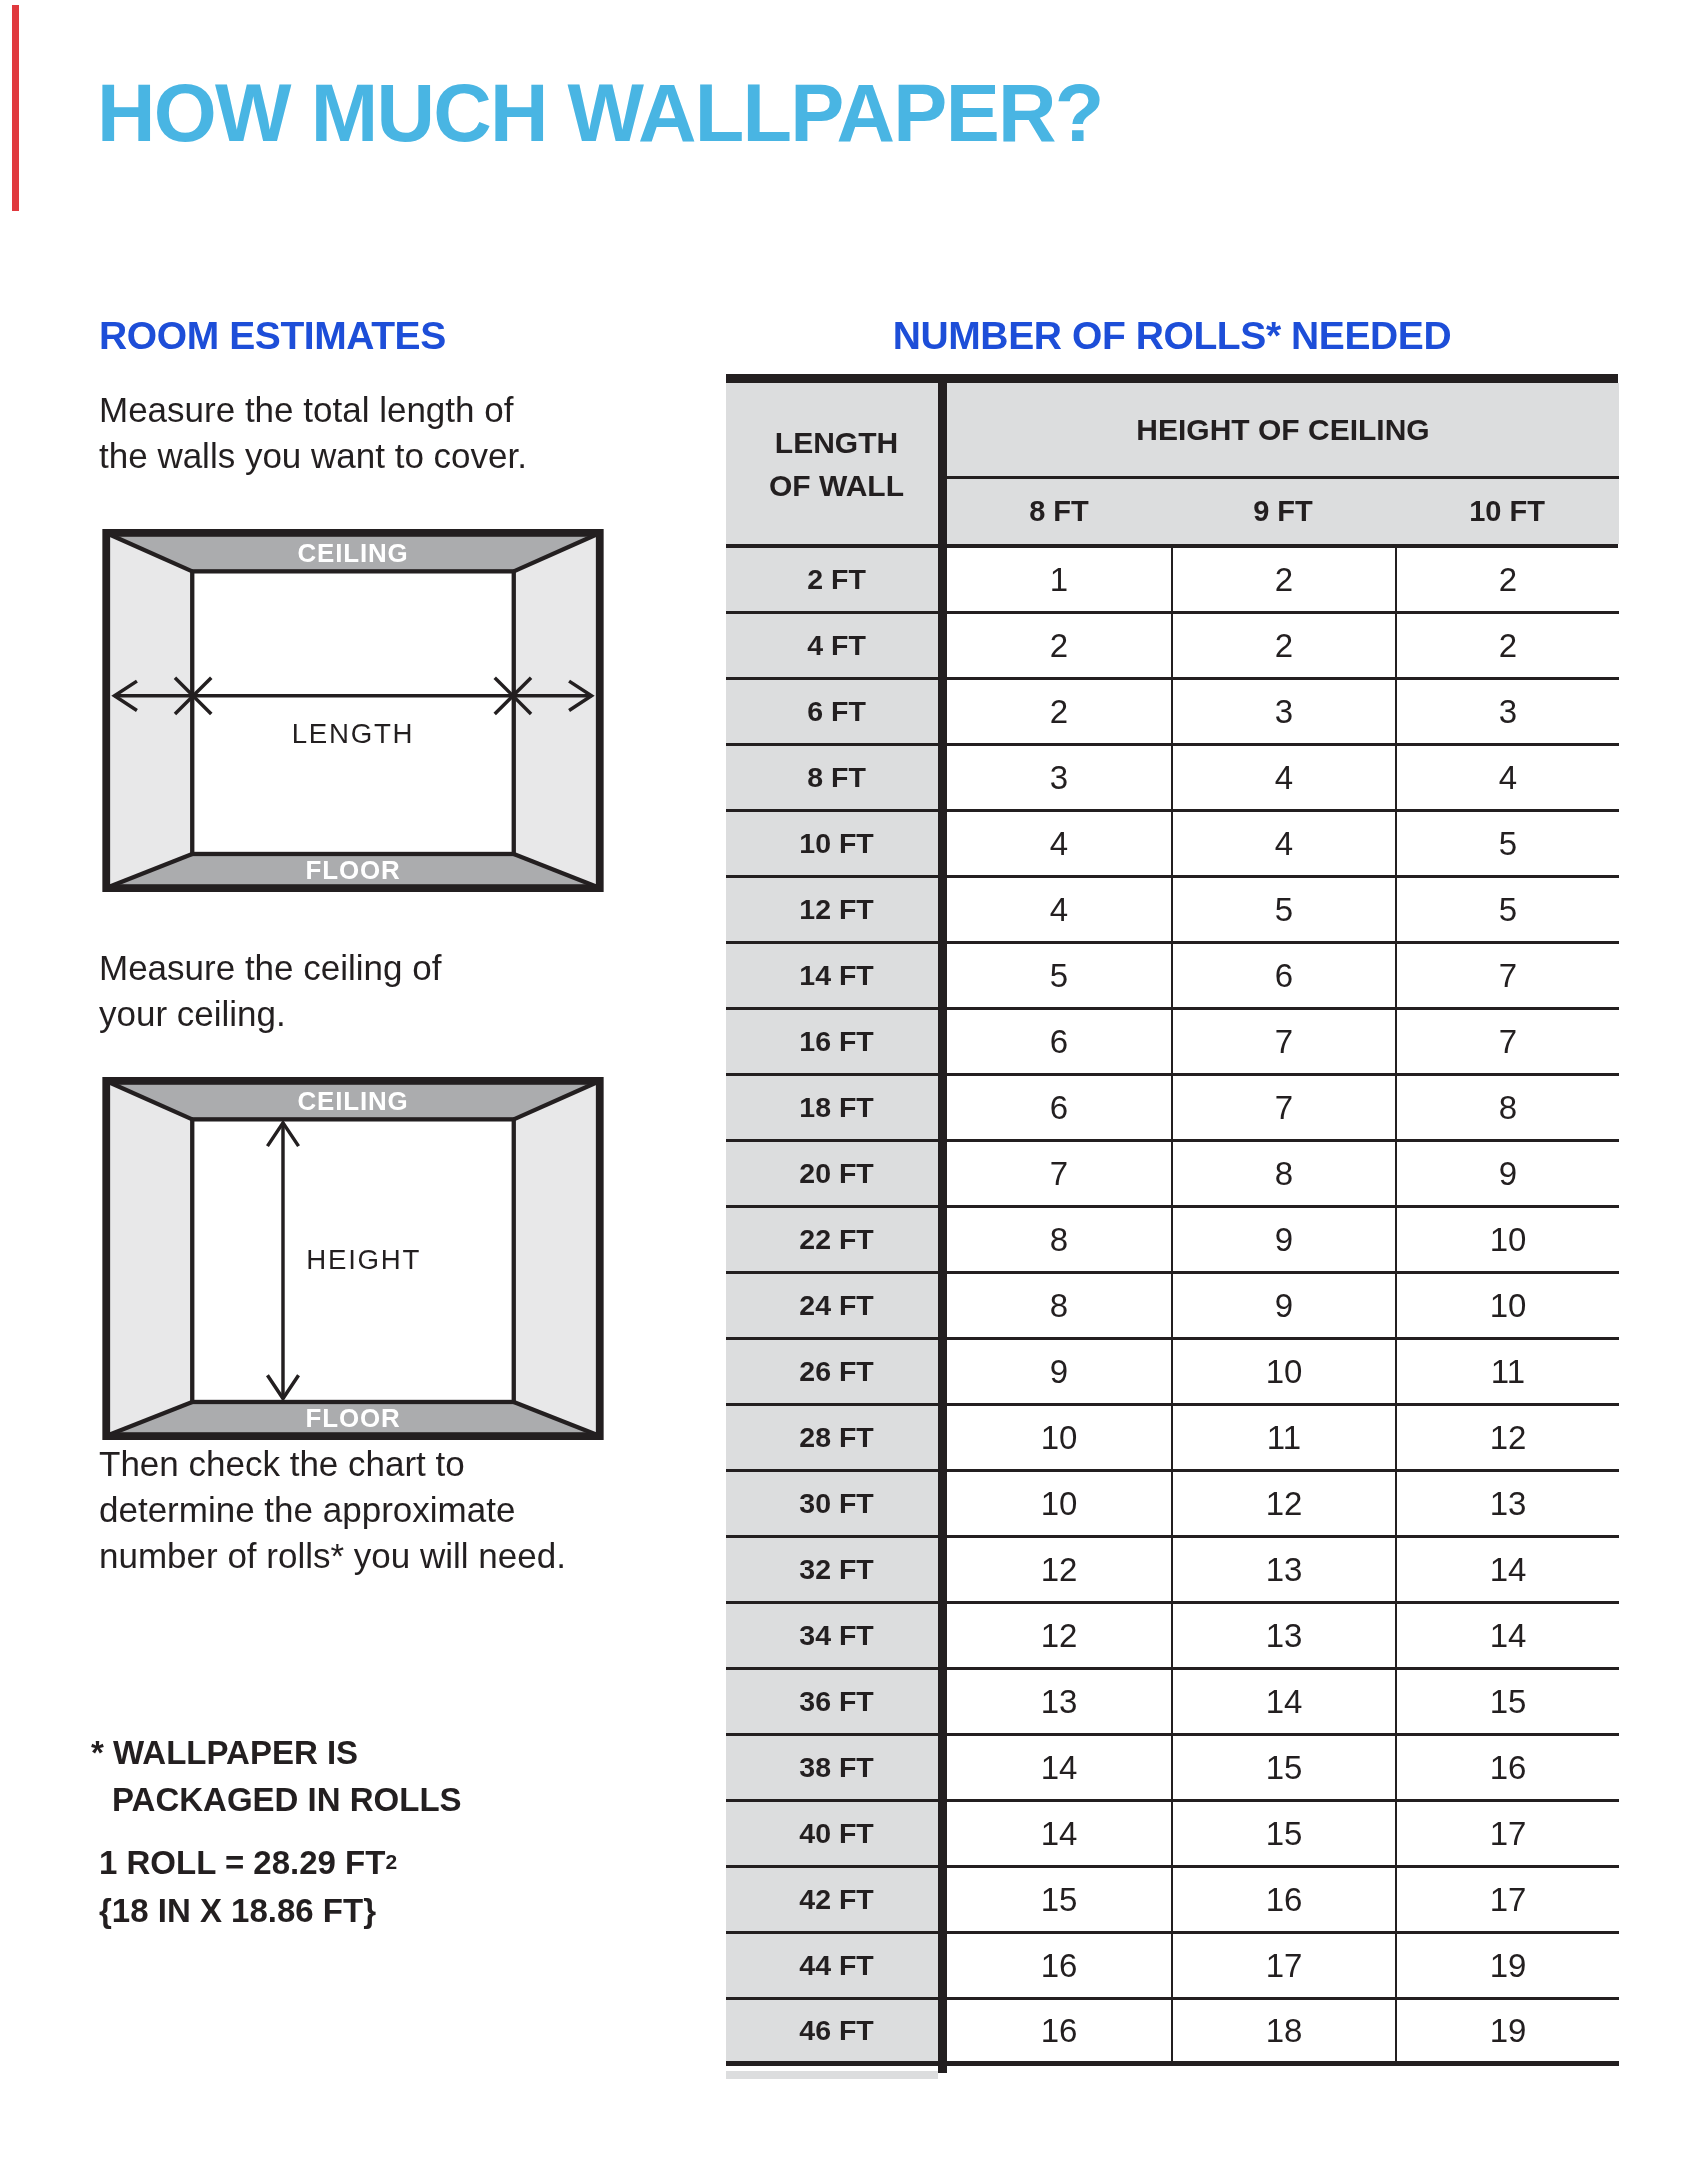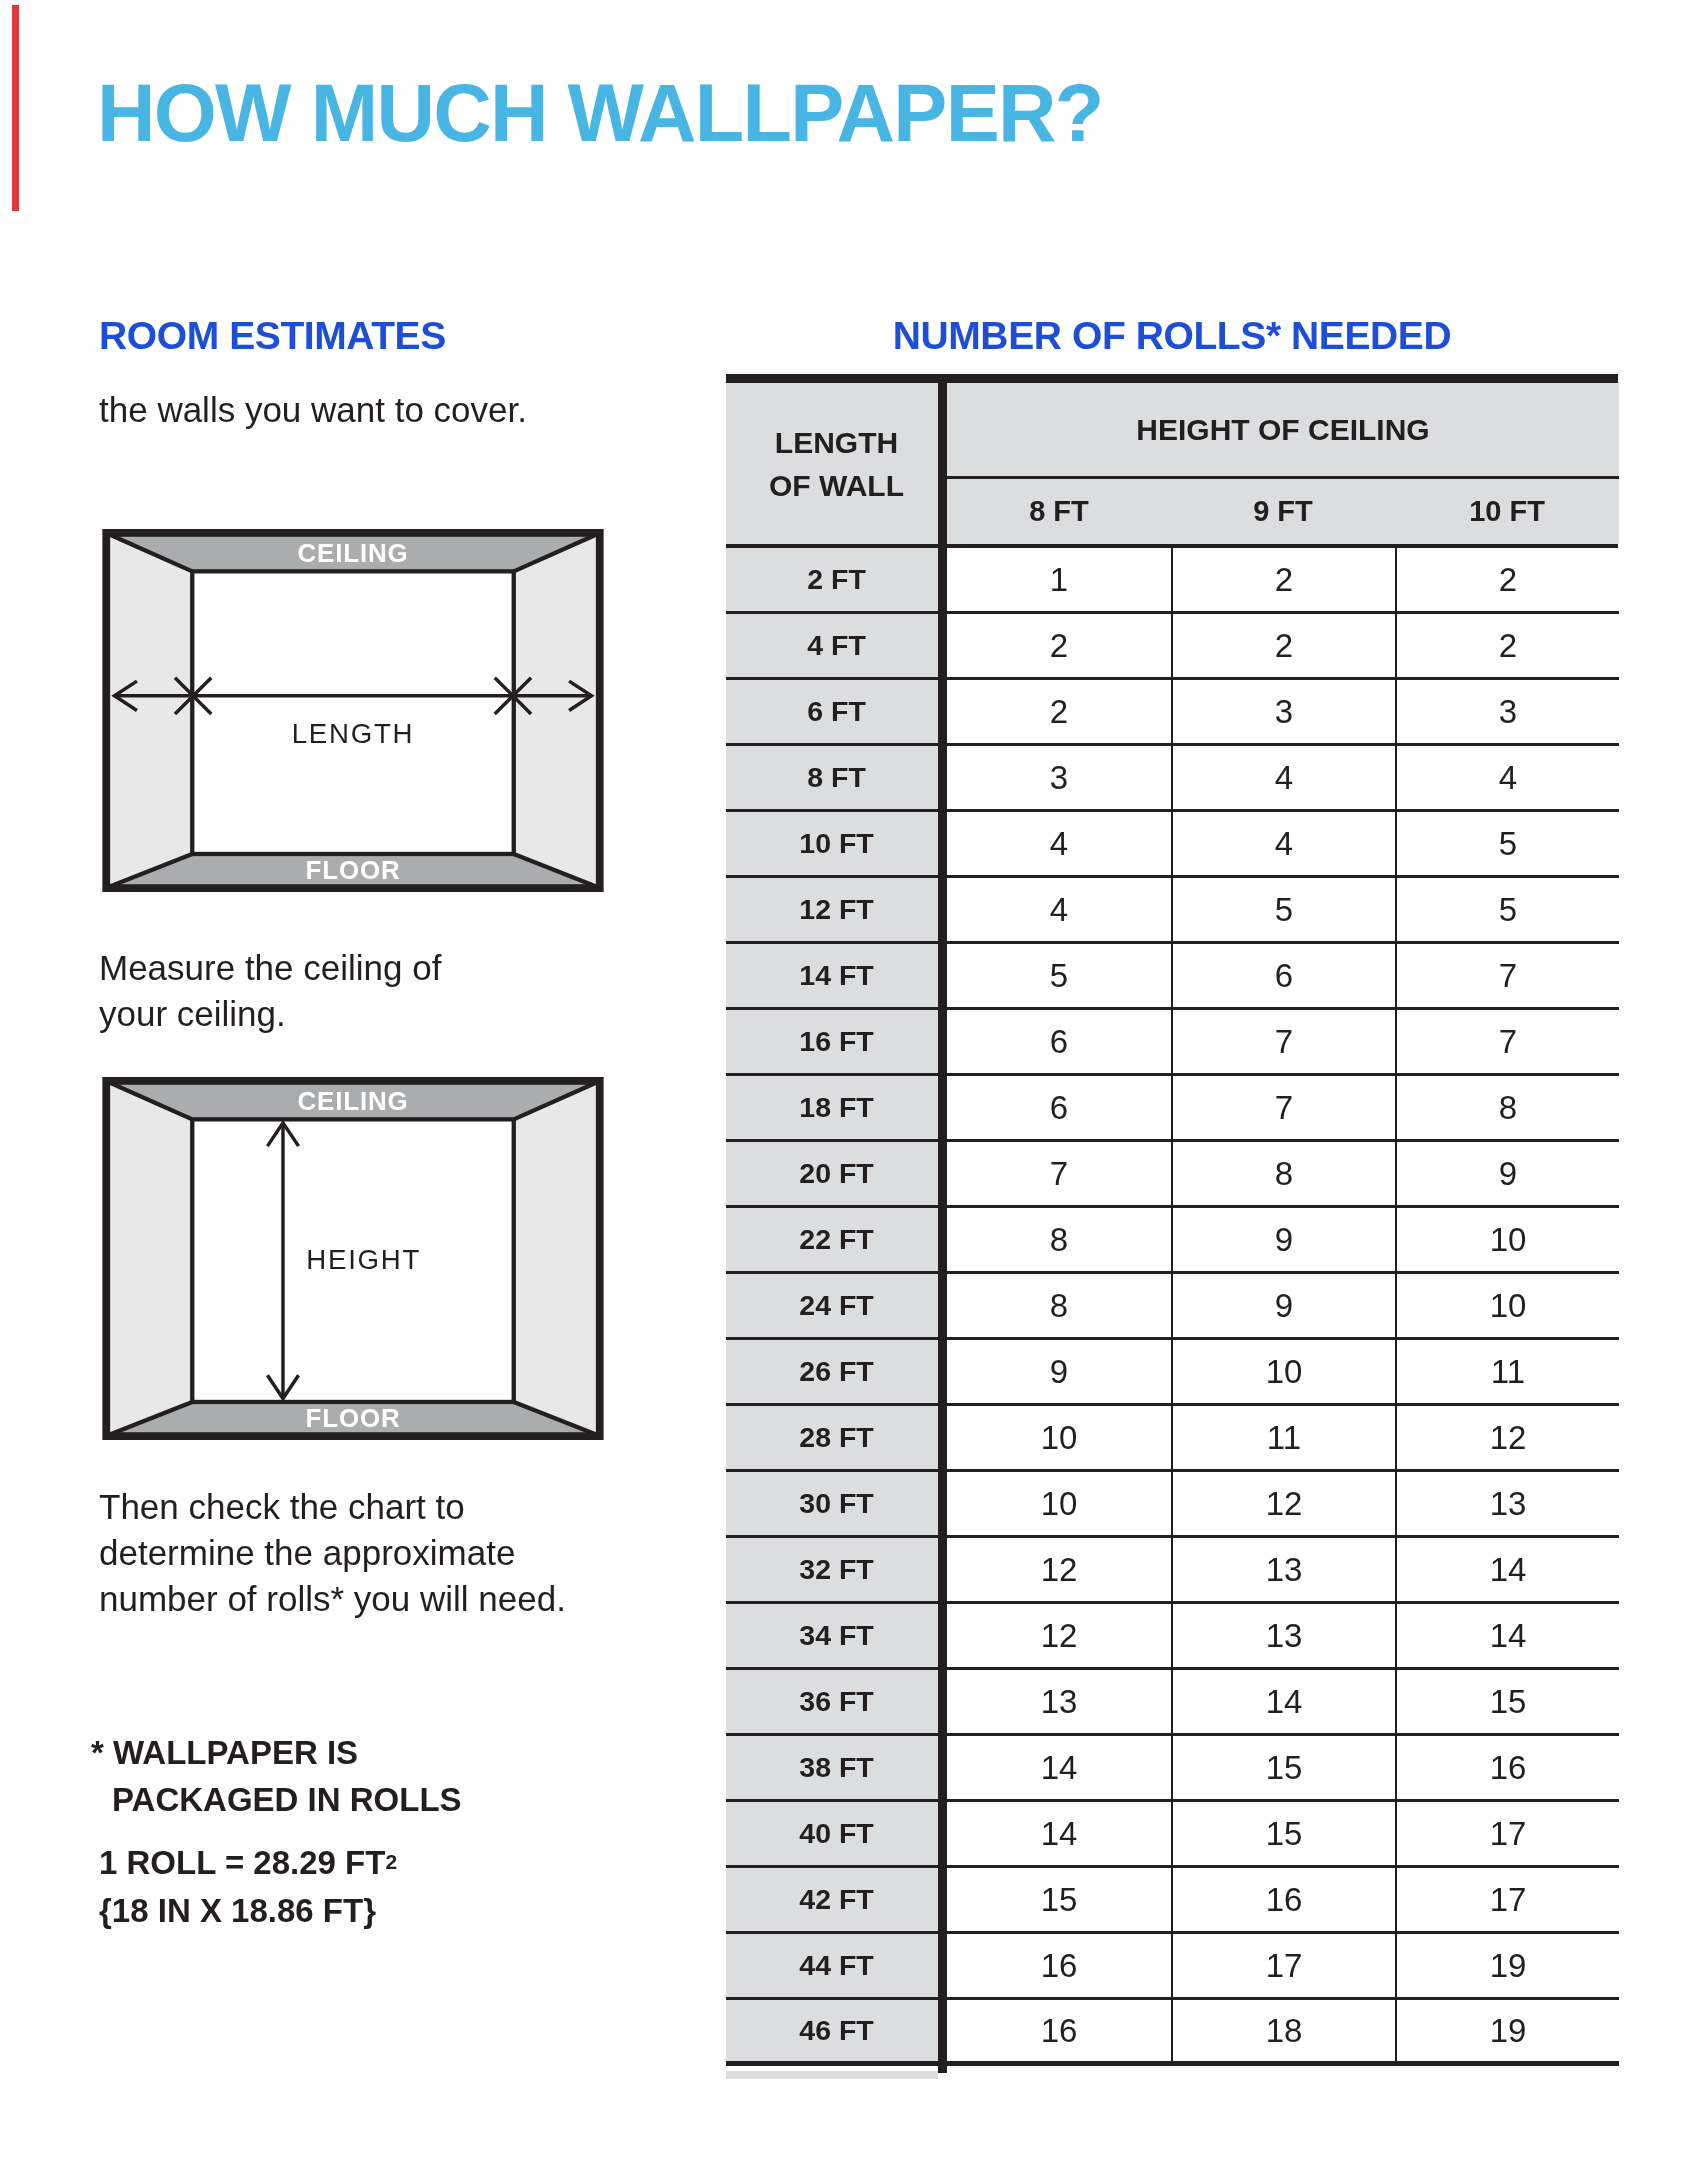--- a/index.html
+++ b/index.html
@@ -16,21 +16,21 @@
   .page-title{left:97px;top:66px;width:1211px;font-size:81px;font-weight:bold;
     color:#49B5E3;letter-spacing:-1.7px;line-height:95px;white-space:nowrap;}
   .section-head{font-size:39px;font-weight:bold;color:#1d4ed8;letter-spacing:-0.4px;line-height:45px;}
   .room-estimates{left:99px;top:313px;}
   .rolls-needed{left:726px;top:313px;width:892px;text-align:center;}
 
   
   .para{left:99px;font-size:35px;line-height:46px;color:#231F20;}
   .p1{top:387px;}
   .p2{top:945px;}
-  .p3{top:1484px;}
+  .p3{top:1441px;}
 
   
   .footnote{left:91px;top:1729px;font-size:33px;font-weight:bold;line-height:47px;}
   .footnote .l2{padding-left:21px;}
   .roll-info{left:99px;top:1838px;font-size:33px;font-weight:bold;line-height:48px;}
   .roll-info sup{font-size:21px;vertical-align:5.2px;}
 
   
   .diagram{left:102px;width:502px;height:363px;}
   .d1{top:529px;}
@@ -67,20 +67,21 @@
 </head>
 <body>
 
 <div class="abs red-mark"></div>
 
 <div class="abs page-title">HOW MUCH WALLPAPER?</div>
 
 <div class="abs section-head room-estimates">ROOM ESTIMATES</div>
 
 <div class="abs para p1">
+  <div>Measure the total length of</div>
   <div>the walls you want to cover.</div>
 </div>
 
 <svg class="abs diagram d1" viewBox="0 0 580 420">
   <polygon points="5,5 575,5 476,49 104,49" fill="#ABACAE"></polygon>
   <polygon points="5,415 575,415 476,376 104,376" fill="#ABACAE"></polygon>
   <polygon points="5,5 104,49 104,376 5,415" fill="#E8E8E9"></polygon>
   <polygon points="575,5 476,49 476,376 575,415" fill="#E8E8E9"></polygon>
   <line x1="5" y1="5" x2="104" y2="49" stroke="#231F20" stroke-width="5"></line>
   <line x1="575" y1="5" x2="476" y2="49" stroke="#231F20" stroke-width="5"></line>

